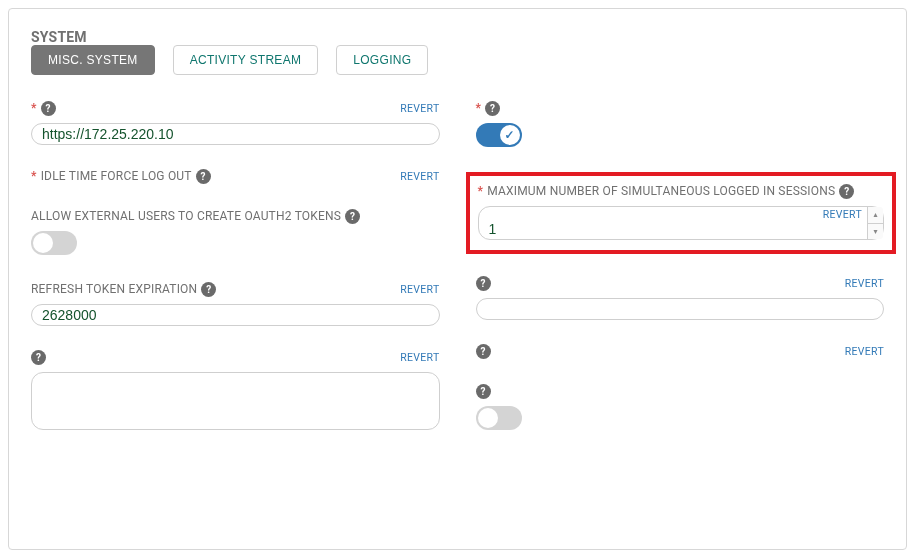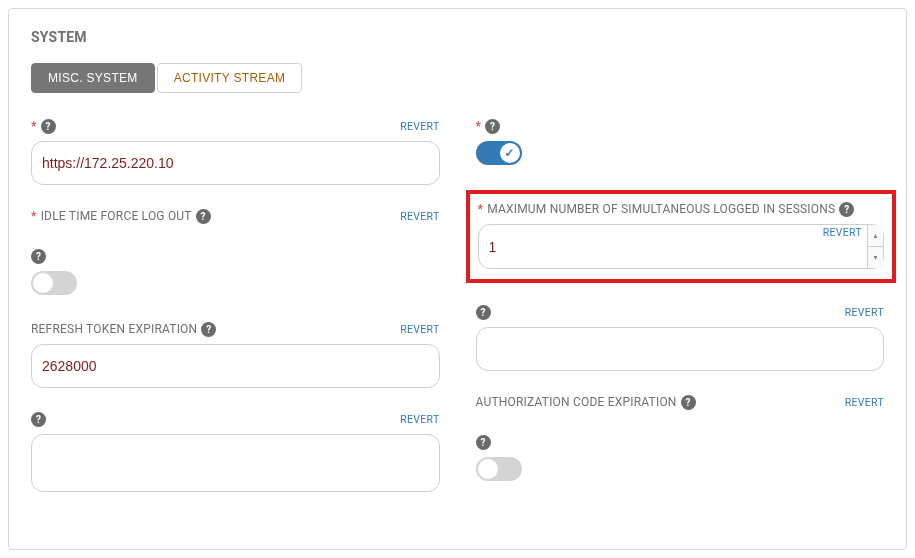--- a/index.html
+++ b/index.html
@@ -15,31 +15,30 @@
     border-radius: 4px;
     padding: 20px 22px;
     width: 899px;
     min-height: 542px;
   }
   .panel-title {
     font-size: 14px;
     font-weight: 700;
     color: #707070;
     letter-spacing: 0.2px;
-    margin-bottom: 18px;
   }
   .tabs {
     display: flex;
-    gap: 2px;
+    gap: 18px;
     margin-bottom: 24px;
   }
   .tab {
     border: 1px solid #d0d0d0;
     background: #fff;
-    color: #a16207;
+    color: #0f766e;
     font-size: 12px;
     padding: 7px 16px;
     border-radius: 4px;
     cursor: pointer;
     letter-spacing: 0.3px;
   }
   .tab.active {
     background: #767676;
     color: #fff;
     border-color: #767676;
@@ -90,23 +89,23 @@
     font-size: 10.5px;
     color: #337ab7;
     letter-spacing: 0.3px;
     cursor: pointer;
     text-transform: uppercase;
   }
   .text-input {
     width: 100%;
     border: 1px solid #cfcfcf;
     border-radius: 12px;
-    padding: 13px 10px;
+    padding: 2px 10px;
     font-size: 14px;
-    color: #7f1d1d;
+    color: #14532d;
     background: #fff;
   }
   .text-input.tall {
     height: 58px;
     resize: none;
     font-family: inherit;
   }
   .toggle {
     position: relative;
     width: 46px;
@@ -180,20 +179,21 @@
 </style>
 </head>
 <body>
 
 <div class="panel">
   <div class="panel-title">SYSTEM</div>
 
   <div class="tabs">
     <button class="tab active">MISC. SYSTEM</button>
     <button class="tab">ACTIVITY STREAM</button>
+    <button class="tab">LOGGING</button>
   </div>
 
   <div class="columns">
 
     <div class="col">
 
       <div class="field">
         <div class="field-header">
           <div class="label-wrap">
             <span class="req">*</span>
@@ -211,20 +211,21 @@
             <span>IDLE TIME FORCE LOG OUT</span>
             <span class="help-icon">?</span>
           </div>
           <span class="revert">REVERT</span>
         </div>
       </div>
 
       <div class="field">
         <div class="field-header">
           <div class="label-wrap">
+            <span>ALLOW EXTERNAL USERS TO CREATE OAUTH2 TOKENS</span>
             <span class="help-icon">?</span>
           </div>
         </div>
         <div class="toggle off">
           <div class="toggle-thumb"></div>
         </div>
       </div>
 
       <div class="field">
         <div class="field-header">
@@ -291,21 +292,20 @@
             <span class="help-icon">?</span>
           </div>
           <span class="revert">REVERT</span>
         </div>
         <input class="text-input" value="" style="">
       </div>
 
       <div class="field">
         <div class="field-header">
           <div class="label-wrap">
-            <span>AUTHORIZATION CODE EXPIRATION</span>
             <span class="help-icon">?</span>
           </div>
           <span class="revert">REVERT</span>
         </div>
       </div>
 
       <div class="field">
         <div class="field-header">
           <div class="label-wrap">
             <span class="help-icon">?</span>

